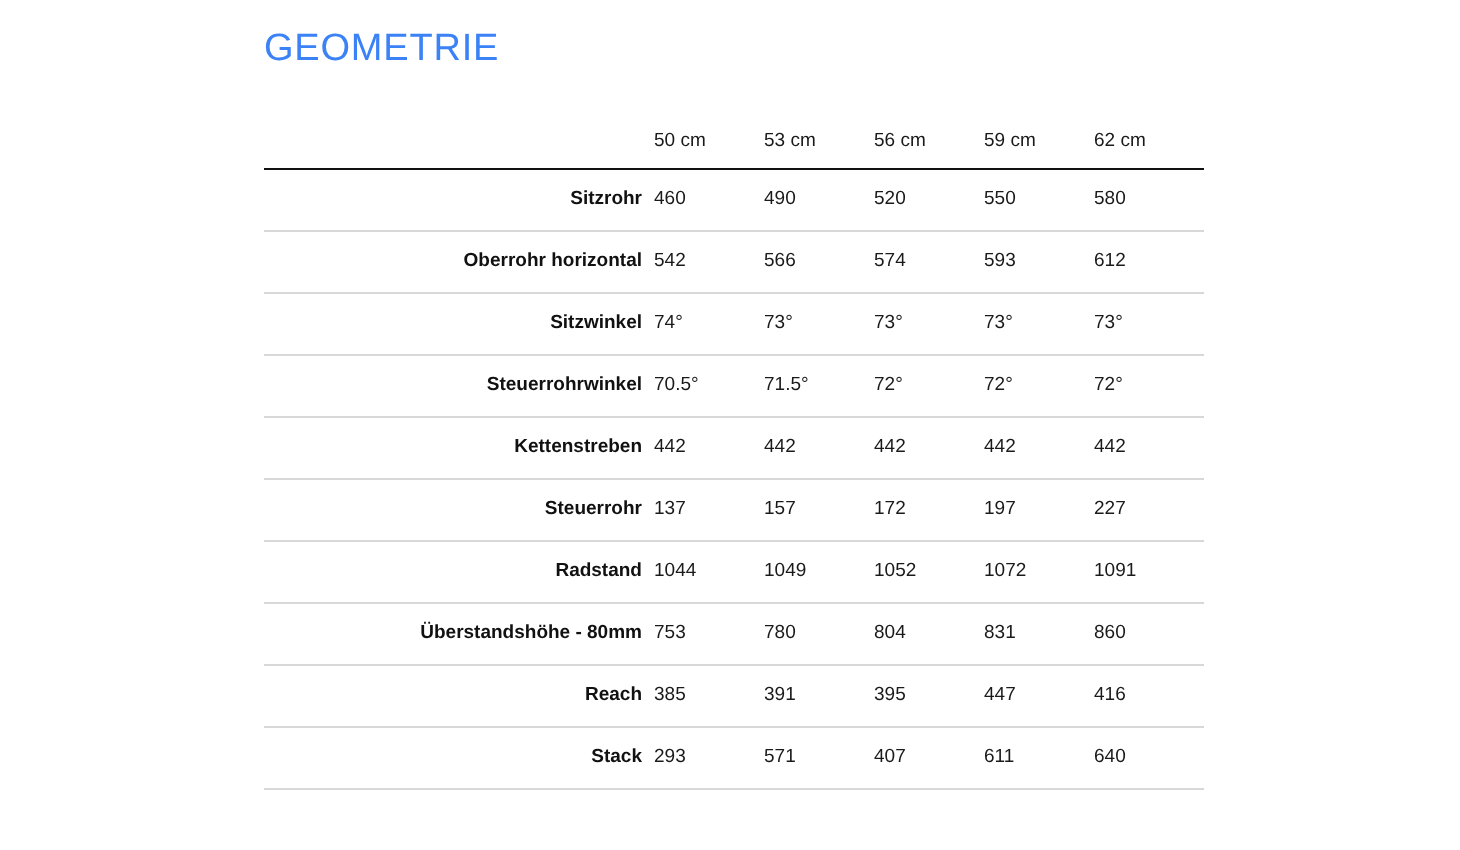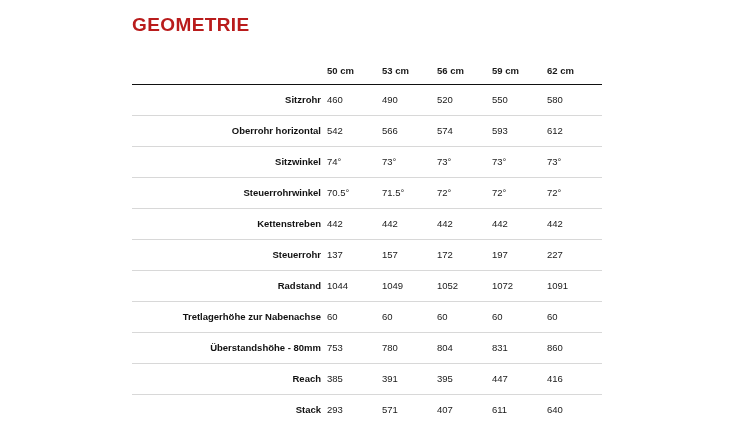--- a/index.html
+++ b/index.html
@@ -16,41 +16,41 @@
   }
   .page {
     position: relative;
     width: 730px;
     height: 425px;
     box-sizing: border-box;
     padding: 14px 140px 0 132px;
   }
   .title {
     font-size: 19px;
-    font-weight: bold;
+    font-weight: normal;
     letter-spacing: 0.4px;
-    color: #b91c1c;
+    color: #3b82f6;
     margin: 0 0 22px 0;
     line-height: 22px;
   }
   table.geo {
     width: 100%;
     border-collapse: collapse;
     table-layout: fixed;
   }
   table.geo th,
   table.geo td {
     text-align: left;
     font-size: 9.5px;
     line-height: 12px;
     padding: 0;
     vertical-align: middle;
   }
   thead th {
-    font-weight: bold;
+    font-weight: normal;
     color: #1a1a1a;
     height: 26px;
     padding-bottom: 6px;
     font-size: 9.5px;
   }
   thead tr {
     border-bottom: 1.6px solid #111111;
   }
   tbody tr {
     border-bottom: 1px solid #d8d8d8;
@@ -148,28 +148,20 @@
       </tr>
       <tr>
         <th class="rowlabel">Radstand</th>
         <td class="val">1044</td>
         <td class="val">1049</td>
         <td class="val">1052</td>
         <td class="val">1072</td>
         <td class="val">1091</td>
       </tr>
       <tr>
-        <th class="rowlabel">Tretlagerhöhe zur Nabenachse</th>
-        <td class="val">60</td>
-        <td class="val">60</td>
-        <td class="val">60</td>
-        <td class="val">60</td>
-        <td class="val">60</td>
-      </tr>
-      <tr>
         <th class="rowlabel">Überstandshöhe - 80mm</th>
         <td class="val">753</td>
         <td class="val">780</td>
         <td class="val">804</td>
         <td class="val">831</td>
         <td class="val">860</td>
       </tr>
       <tr>
         <th class="rowlabel">Reach</th>
         <td class="val">385</td>

